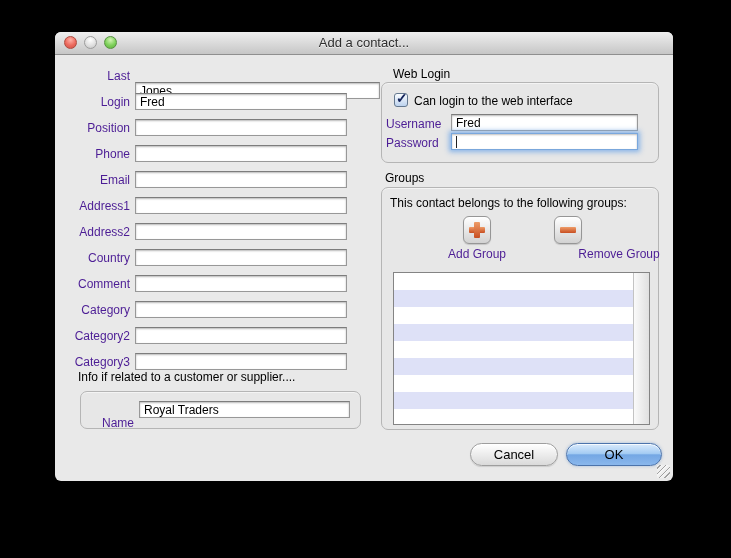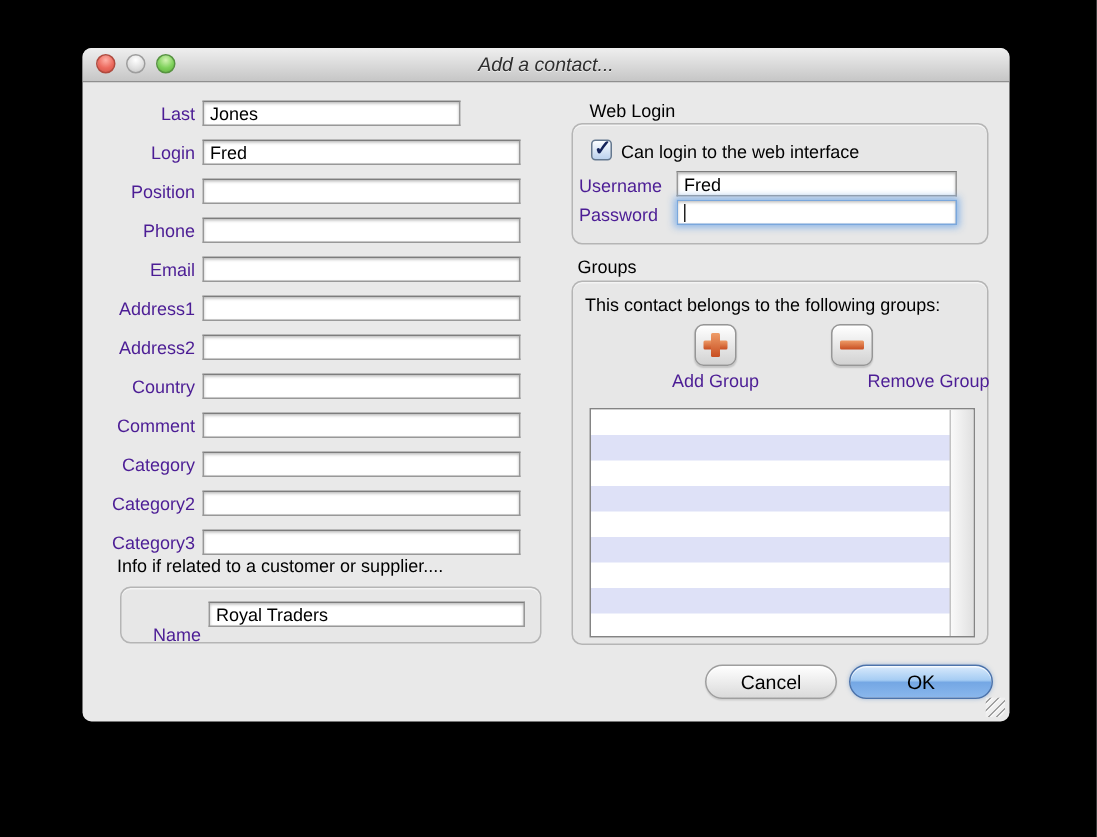--- a/index.html
+++ b/index.html
@@ -2,21 +2,21 @@
 <html><head>
 <meta charset="utf-8">
 <style>
   html,body{margin:0;padding:0;width:731px;height:558px;background:#000;overflow:hidden;
     font-family:"Liberation Sans",sans-serif;-webkit-font-smoothing:antialiased;}
   .window{position:absolute;left:55px;top:32px;width:618px;height:449px;border-radius:6px;
     background:#e9e9e9;box-shadow:0 12px 30px rgba(0,0,0,.65);}
   .titlebar{position:absolute;left:0;top:0;right:0;height:22px;border-radius:6px 6px 0 0;
     background:linear-gradient(#efefef,#c6c6c6);border-bottom:1px solid #8f8f8f;}
   .title{font-size:13px;line-height:22px;text-align:center;color:#2e2e2e;
-    text-shadow:0 1px 0 rgba(255,255,255,.65);font-style:italic;}
+    text-shadow:0 1px 0 rgba(255,255,255,.65);}
   .lights{position:absolute;left:9px;top:4px;display:flex;gap:7px;}
   .light{width:13px;height:13px;border-radius:50%;box-sizing:border-box;}
   .light.red{background:radial-gradient(circle at 50% 28%,#ffb0a6,#ec6a5e 55%,#cf5448);border:1px solid #b04a3e;}
   .light.gray{background:radial-gradient(circle at 50% 28%,#ffffff,#dedede 60%,#c2c2c2);border:1px solid #9d9d9d;}
   .light.green{background:radial-gradient(circle at 50% 28%,#d2f3b2,#7ed15b 55%,#61ad3e);border:1px solid #569340;}
 
   .lbl{position:absolute;font-size:12px;color:#000;white-space:nowrap;}
   .rlab{position:absolute;font-size:12px;color:#4c1d95;text-align:right;white-space:nowrap;}
   .tf{position:absolute;box-sizing:border-box;height:17px;background:#fff;
     border:1px solid #989898;border-top-color:#7d7d7d;
@@ -63,21 +63,21 @@
     <div class="lights">
       <div class="light red"></div>
       <div class="light gray"></div>
       <div class="light green"></div>
     </div>
     <div class="title">Add a contact...</div>
   </div>
 
   <div id="left-fields">
       <div class="rlab" style="left: 0px; top: 37px; width: 75px;">Last</div>
-      <div class="tf" style="left: 80px; top: 35px; width: 172px;">Jones</div>
+      <div class="tf" style="left: 80px; top: 50px; width: 245px;">Jones</div>
       <div class="rlab" style="left: 0px; top: 63px; width: 75px;">Login</div>
       <div class="tf" style="left: 80px; top: 61px; width: 212px;">Fred</div>
       <div class="rlab" style="left: 0px; top: 89px; width: 75px;">Position</div>
       <div class="tf" style="left: 80px; top: 87px; width: 212px;"></div>
       <div class="rlab" style="left: 0px; top: 115px; width: 75px;">Phone</div>
       <div class="tf" style="left: 80px; top: 113px; width: 212px;"></div>
       <div class="rlab" style="left: 0px; top: 141px; width: 75px;">Email</div>
       <div class="tf" style="left: 80px; top: 139px; width: 212px;"></div>
       <div class="rlab" style="left: 0px; top: 167px; width: 75px;">Address1</div>
       <div class="tf" style="left: 80px; top: 165px; width: 212px;"></div>

